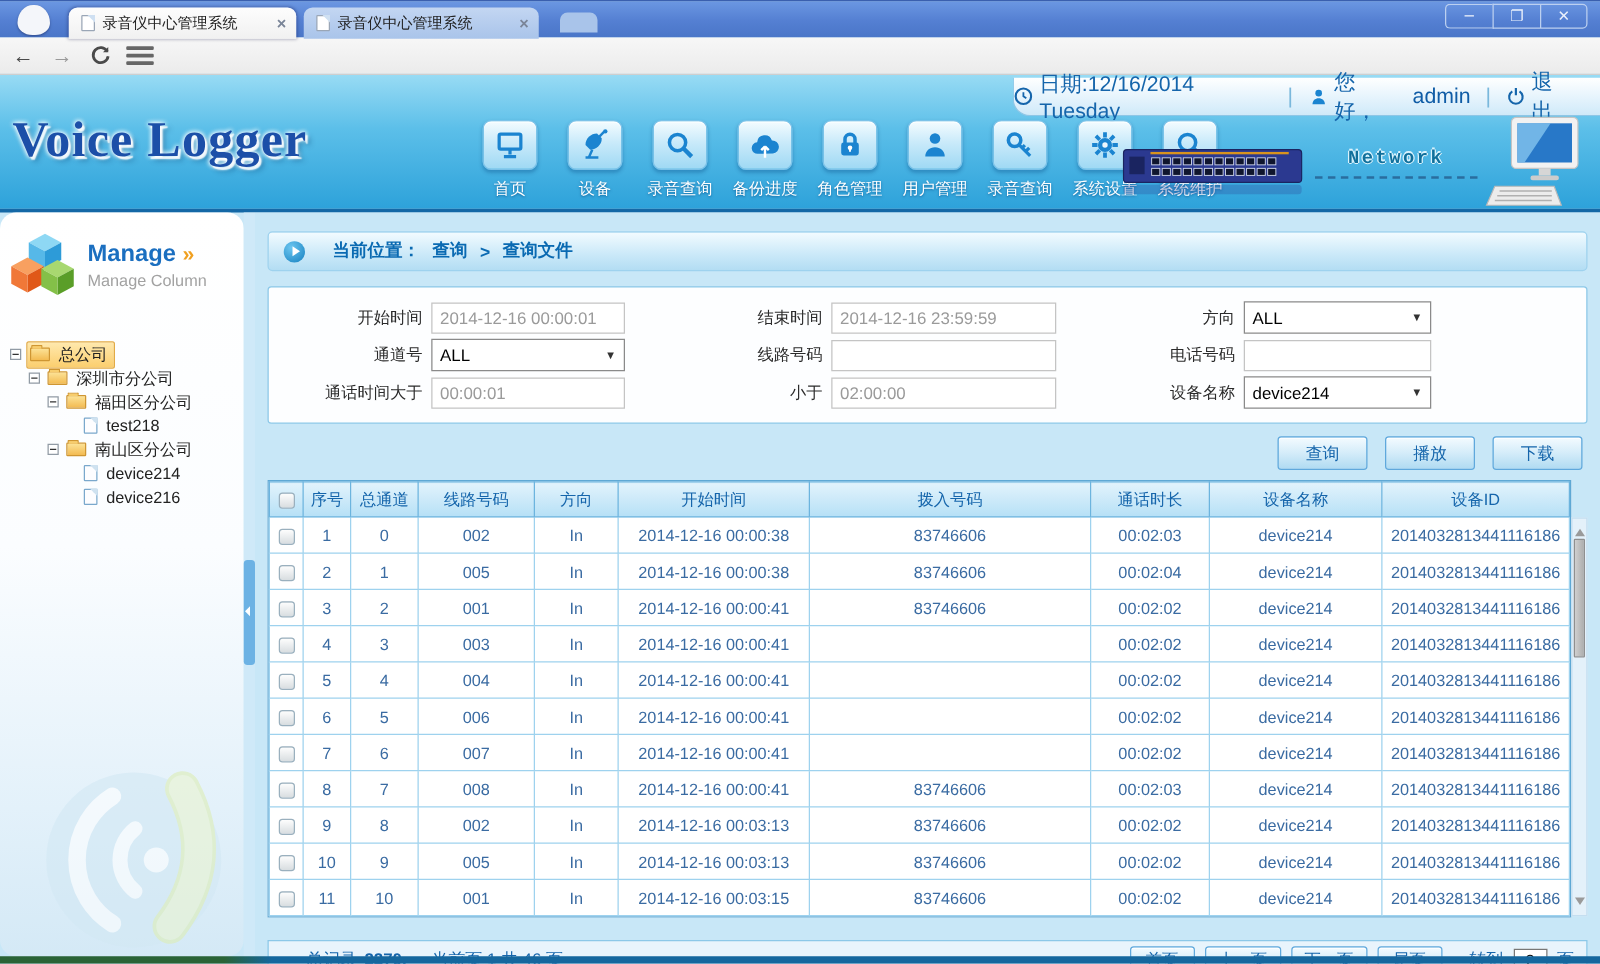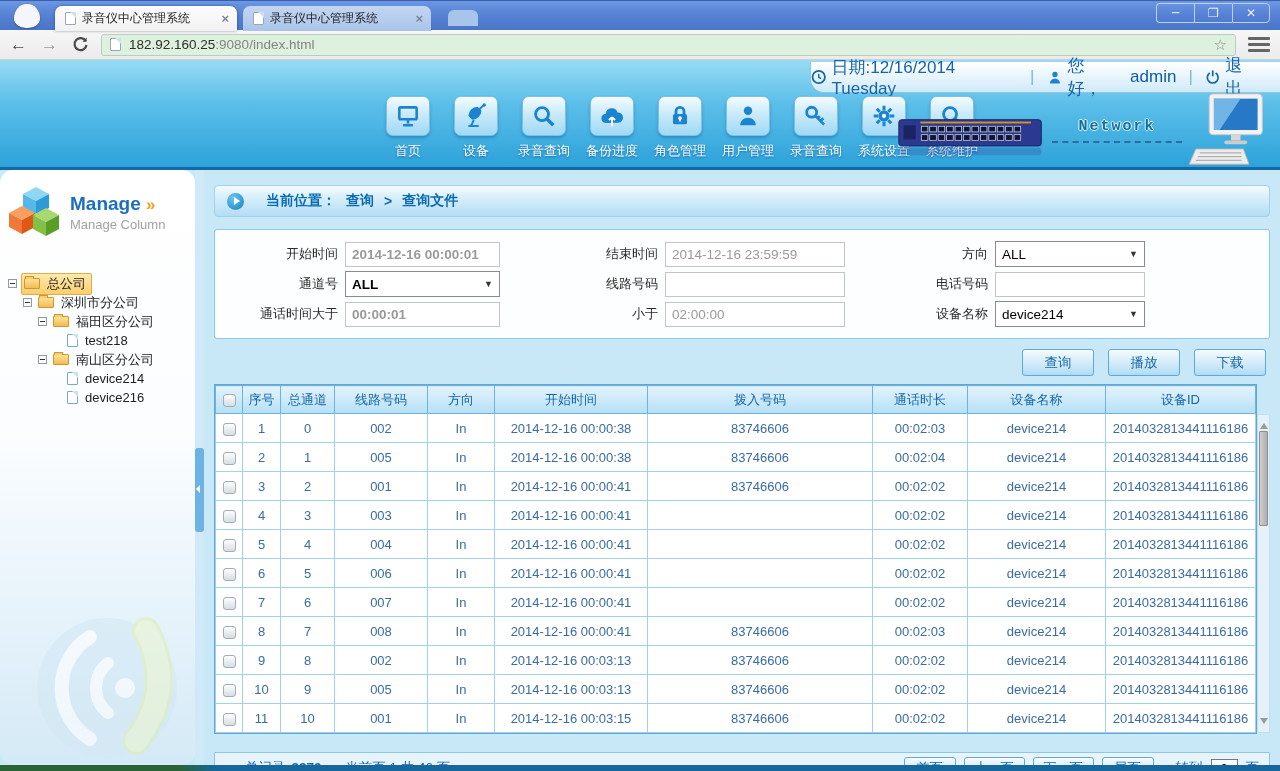--- a/index.html
+++ b/index.html
@@ -105,21 +105,21 @@
   .bc-ico { width:17px; height:17px; border-radius:50%; background:radial-gradient(circle at 35% 30%,#6cc6f0,#1580c0); position:relative; margin-right:22px; flex:none; }
   .bc-ico::after { content:""; position:absolute; left:7px; top:4.5px; border:4px solid transparent; border-left:6px solid #fff; }
   .bc-part { margin-right:10px; }
 
   .search-panel { margin-top:12px; background:#fdfeff; border:1px solid #8cc8e8; border-radius:3px; padding:9px 10px; }
   .form-row { display:flex; align-items:center; height:30px; }
   .f-label { text-align:right; padding-right:7px; color:#2b2b2b; font-size:13px; flex:none; }
   .f-label.c1 { width:120px; } .f-label.c2 { width:165px; } .f-label.c3 { width:150px; }
   input.f-input { height:25px; border:1px solid #c4c4c4; padding:0 6px; font-size:13.5px; color:#9a9a9a;
     font-family:"Liberation Sans","DejaVu Sans",sans-serif; background:#fff; outline:none; }
-  .w1 { width:155px;font-weight:bold; } .w2 { width:180px; } .w3 { width:150px; }
+  .w1 { width:155px; } .w2 { width:180px; } .w3 { width:150px; }
   .fake-select { height:26px; border:1px solid #8a8a8a; background:#fff; display:flex; align-items:center;
     padding:0 6px; font-size:13.5px; color:#000; cursor:pointer; position:relative; }
   .fake-select .arrow { margin-left:auto; font-size:9px; color:#333; }
 
   .actions { display:flex; justify-content:flex-end; gap:14px; margin:10px 4px 8px 0; }
   .btn { height:27px; min-width:72px; padding:0 14px; border:1px solid #5fa8dc; border-radius:3px;
     background:linear-gradient(180deg,#f4fbff 0%,#d4ecf9 50%,#b0dbf2 100%);
     color:#1565ab; font-size:13.5px; display:flex; align-items:center; justify-content:center;
     cursor:pointer; box-shadow:inset 0 1px 0 #fff; font-family:inherit; }
   .btn.small { height:23px; min-width:52px; padding:0 10px; font-size:13px; }
@@ -176,34 +176,29 @@
 
 <div class="toolbar">
   <span class="nav-arrow">←</span>
   <span class="nav-arrow fwd">→</span>
   <span class="reload">
     <svg width="17" height="17" viewBox="0 0 17 17">
         <path d="M13.8 5.2A6 6 0 1 0 14.5 9" fill="none" stroke="#4a4a4a" stroke-width="2.2"></path>
         <path d="M14.6 1.5v4.2h-4.2z" fill="#4a4a4a"></path>
       </svg>
   </span>
-  <div class="urlbar">
-    <span class="page-ico"></span>
-    <span class="url-host">182.92.160.25</span>
-      <span class="url-rest">:9080/index.html</span>
-    <span class="star">☆</span>
-  </div>
   <div class="menu-btn">
       <span></span>
       <span></span>
       <span></span>
     </div>
 </div>
 
 <div class="app-header">
+  <div class="brand">Voice Logger</div>
 
   <div class="info-bar">
     <span class="info-item">
       <svg width="16" height="16" viewBox="0 0 16 16">
           <circle cx="8" cy="8" r="6.4" fill="none" stroke="#1565ab" stroke-width="1.8"></circle>
           <path d="M8 4.6V8l2.4 1.6" fill="none" stroke="#1565ab" stroke-width="1.5"></path>
         </svg>
       <span>日期:12/16/2014 Tuesday</span>
     </span>
     <span class="sep">|</span>

